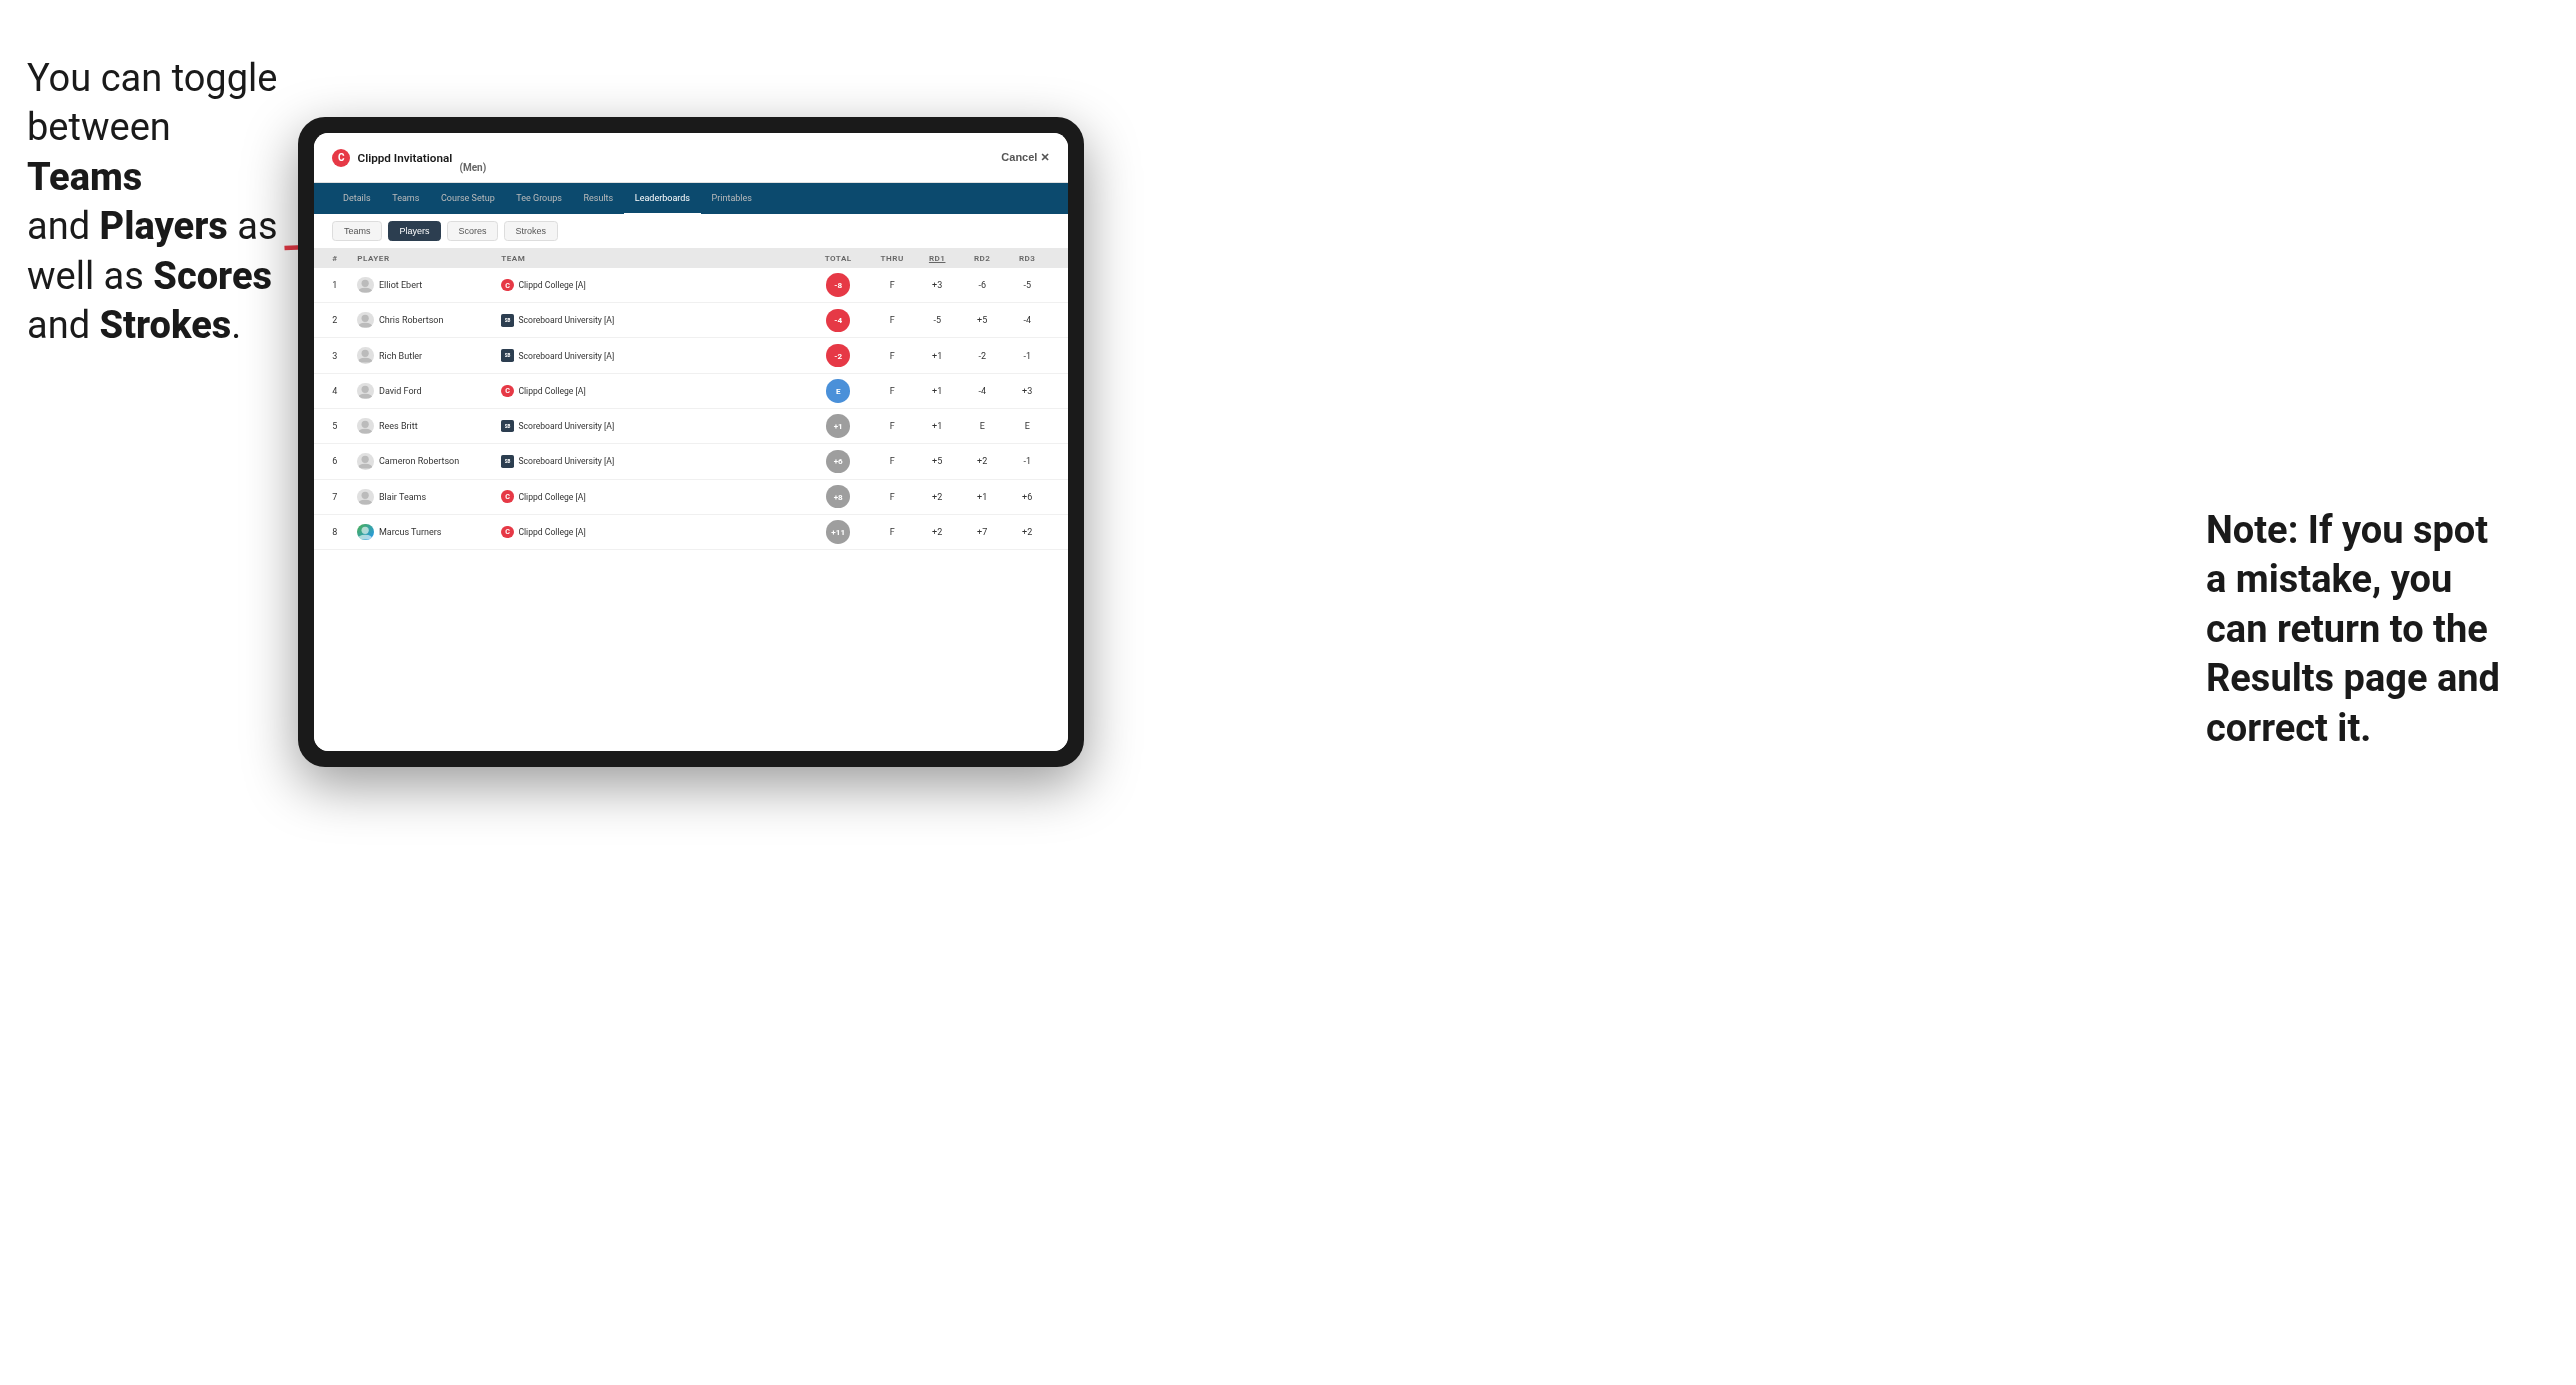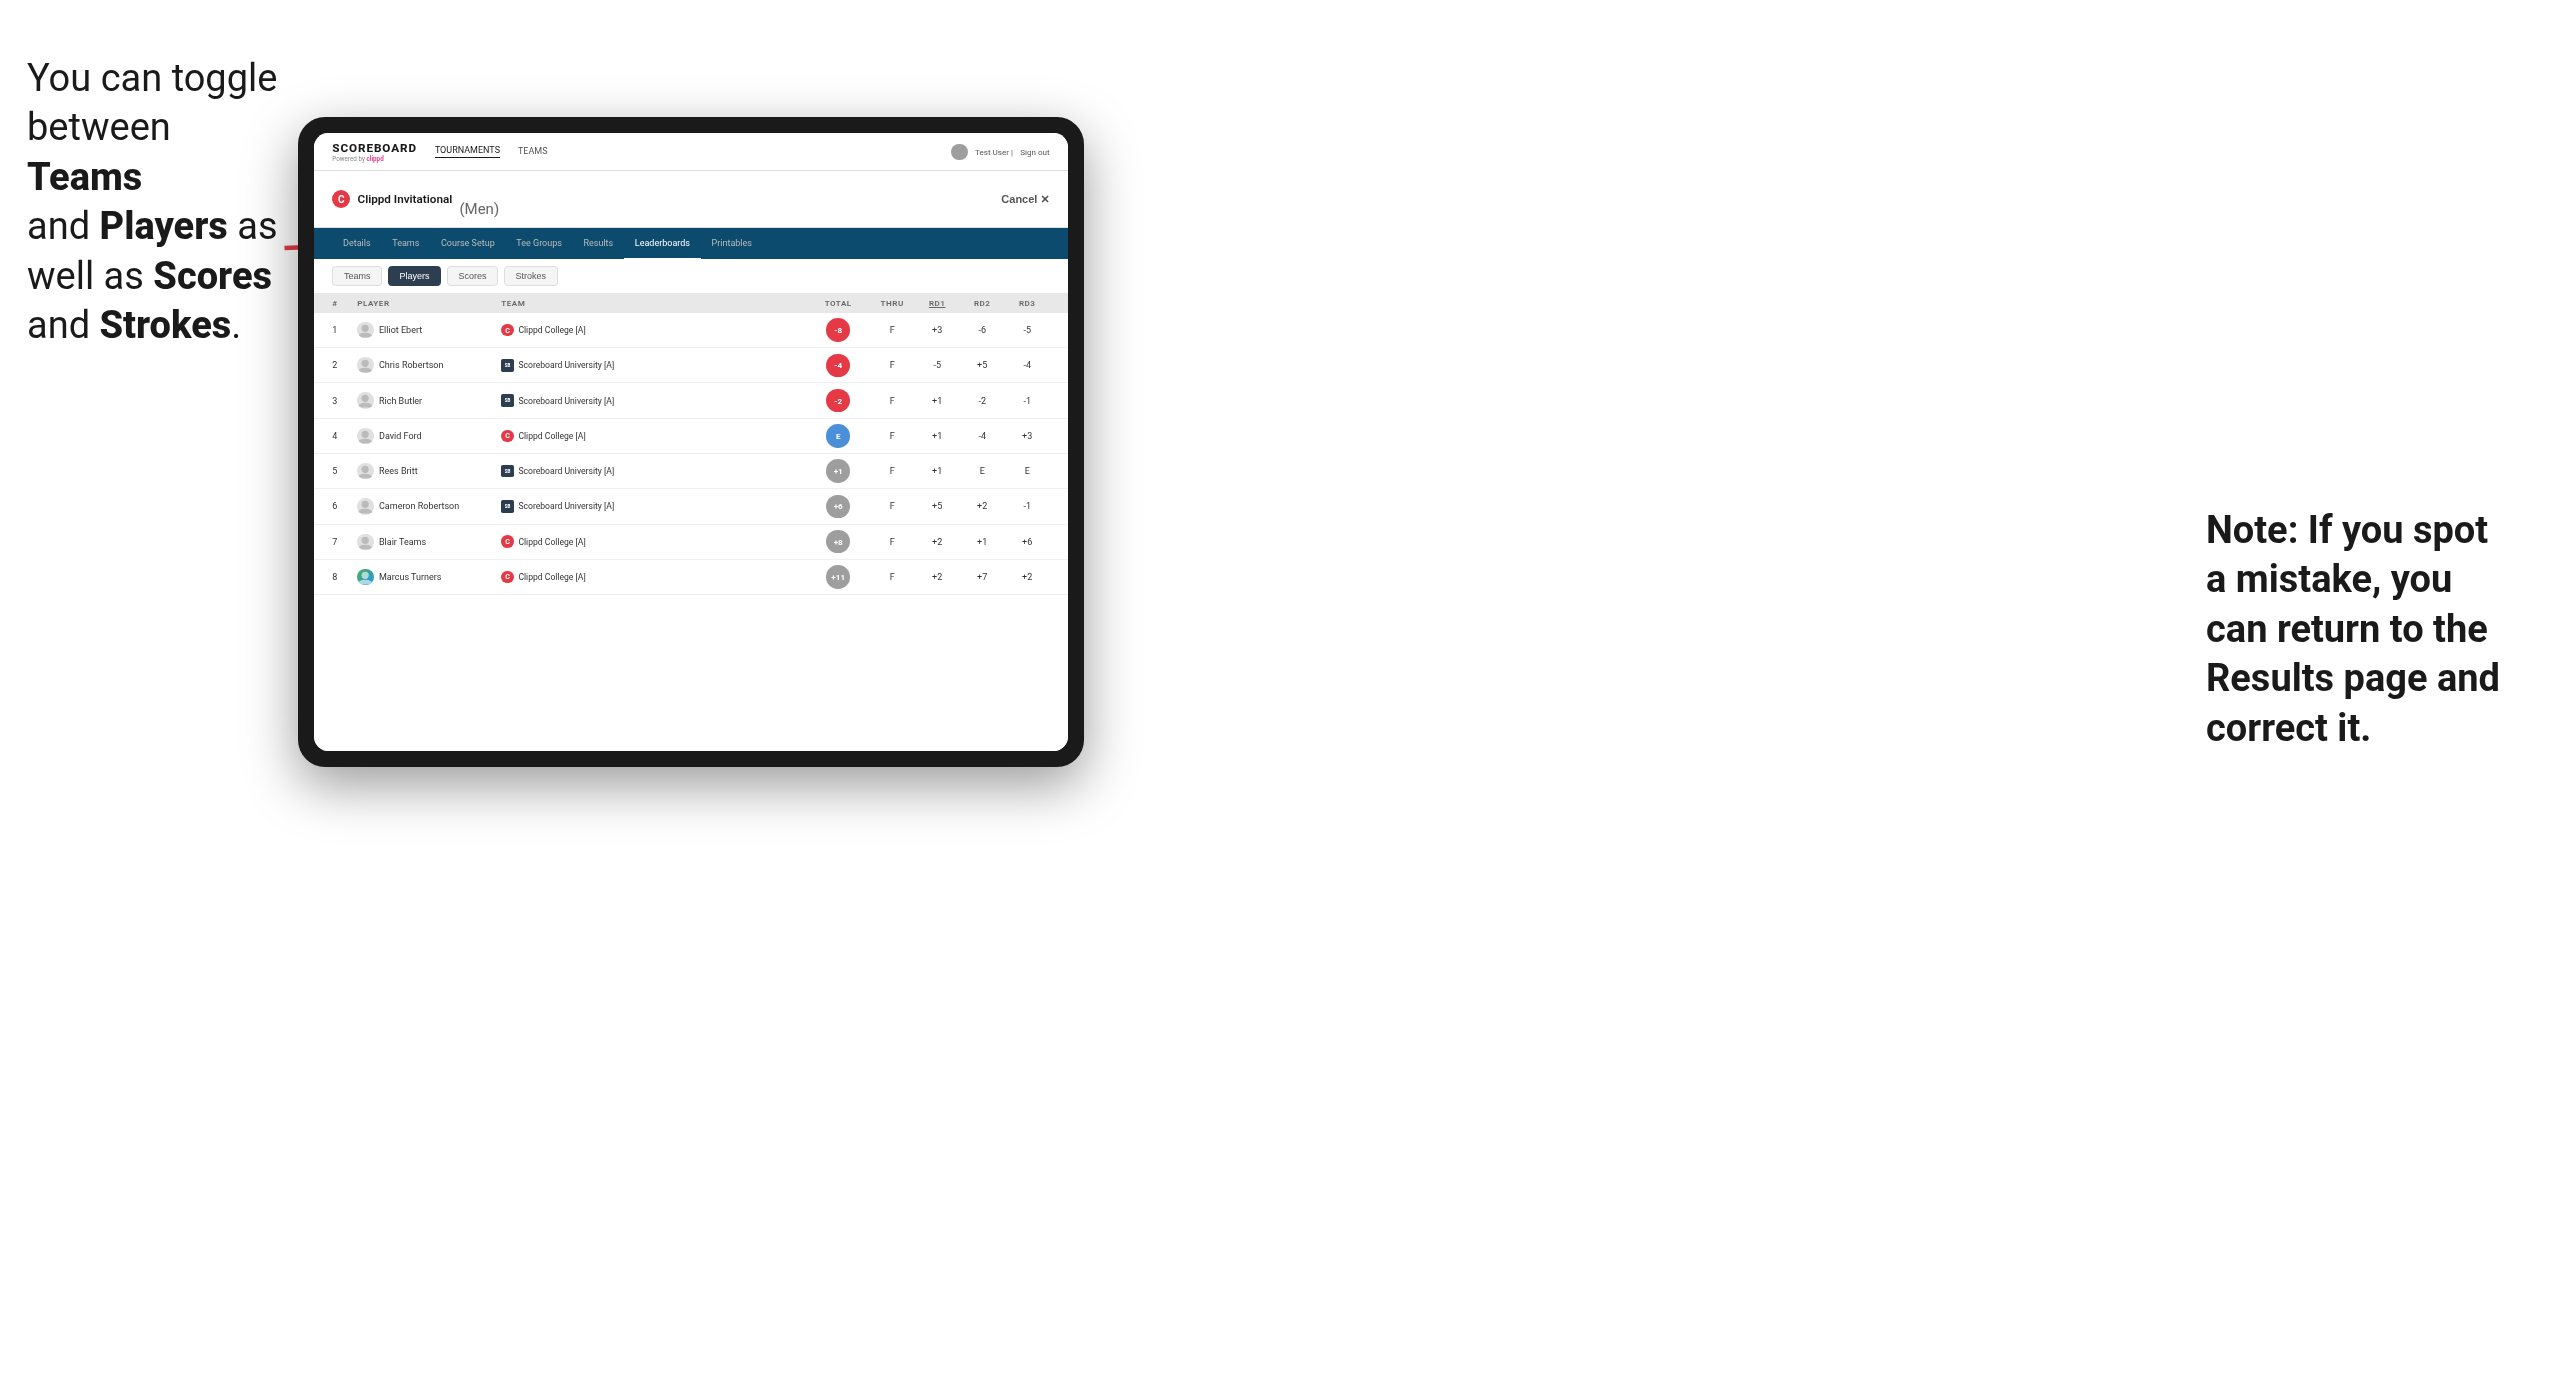--- a/index.html
+++ b/index.html
@@ -362,41 +362,26 @@
   </svg>
 </div>
 
 <div class="right-annotation">
   <strong>Note: If you spot<br>a mistake, you<br>can return to the<br>Results page and<br>correct it.</strong>
 </div>
 
 <div class="tablet-frame">
   <div class="tablet-screen">
 
-    <div class="top-nav">
-      <div class="scoreboard-logo">
-        <span class="logo-text">SCOREBOARD</span>
-        <span class="powered-by">Powered by <span>clippd</span></span>
-      </div>
-      <div class="top-nav-links">
-        <a class="top-nav-link active">TOURNAMENTS</a>
-        <a class="top-nav-link">TEAMS</a>
-      </div>
-      <div class="top-nav-right">
-        <div class="user-avatar-small"></div>
-        <span>Test User |</span>
-        <a style="color:#555;text-decoration:none;font-size:8.1px;">Sign out</a>
-      </div>
-    </div>
 
     <div class="tournament-header">
       <div class="tournament-title">
         <div class="c-logo">C</div>
         <span>Clippd Invitational</span>
-        <span style="font-weight:400;color:#666;font-size:15px;margin-top:20px;">(Men)</span>
+        <span style="font-weight:700;color:#666;font-size:10px;margin-top:20px;">(Men)</span>
       </div>
       <button class="cancel-btn" style="background:none;border:none;">Cancel ✕</button>
     </div>
 
     <div class="sub-nav">
       <div class="sub-nav-tab">Details</div>
       <div class="sub-nav-tab">Teams</div>
       <div class="sub-nav-tab">Course Setup</div>
       <div class="sub-nav-tab">Tee Groups</div>
       <div class="sub-nav-tab">Results</div>

